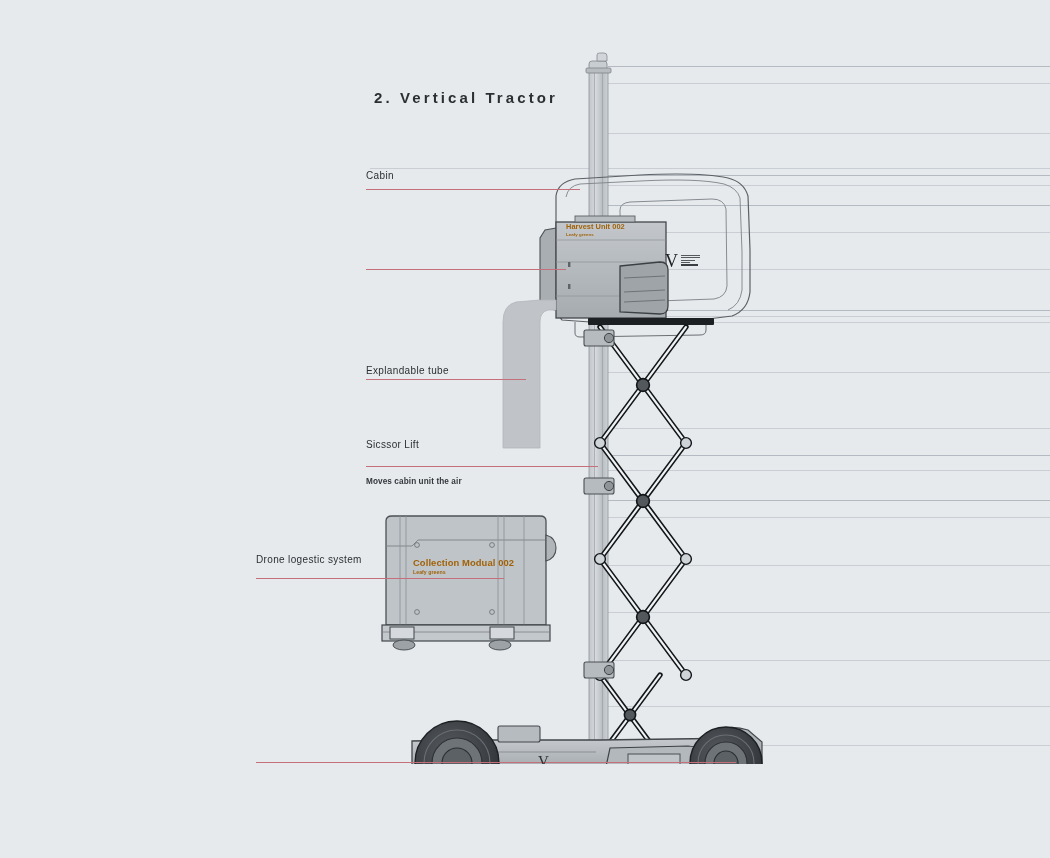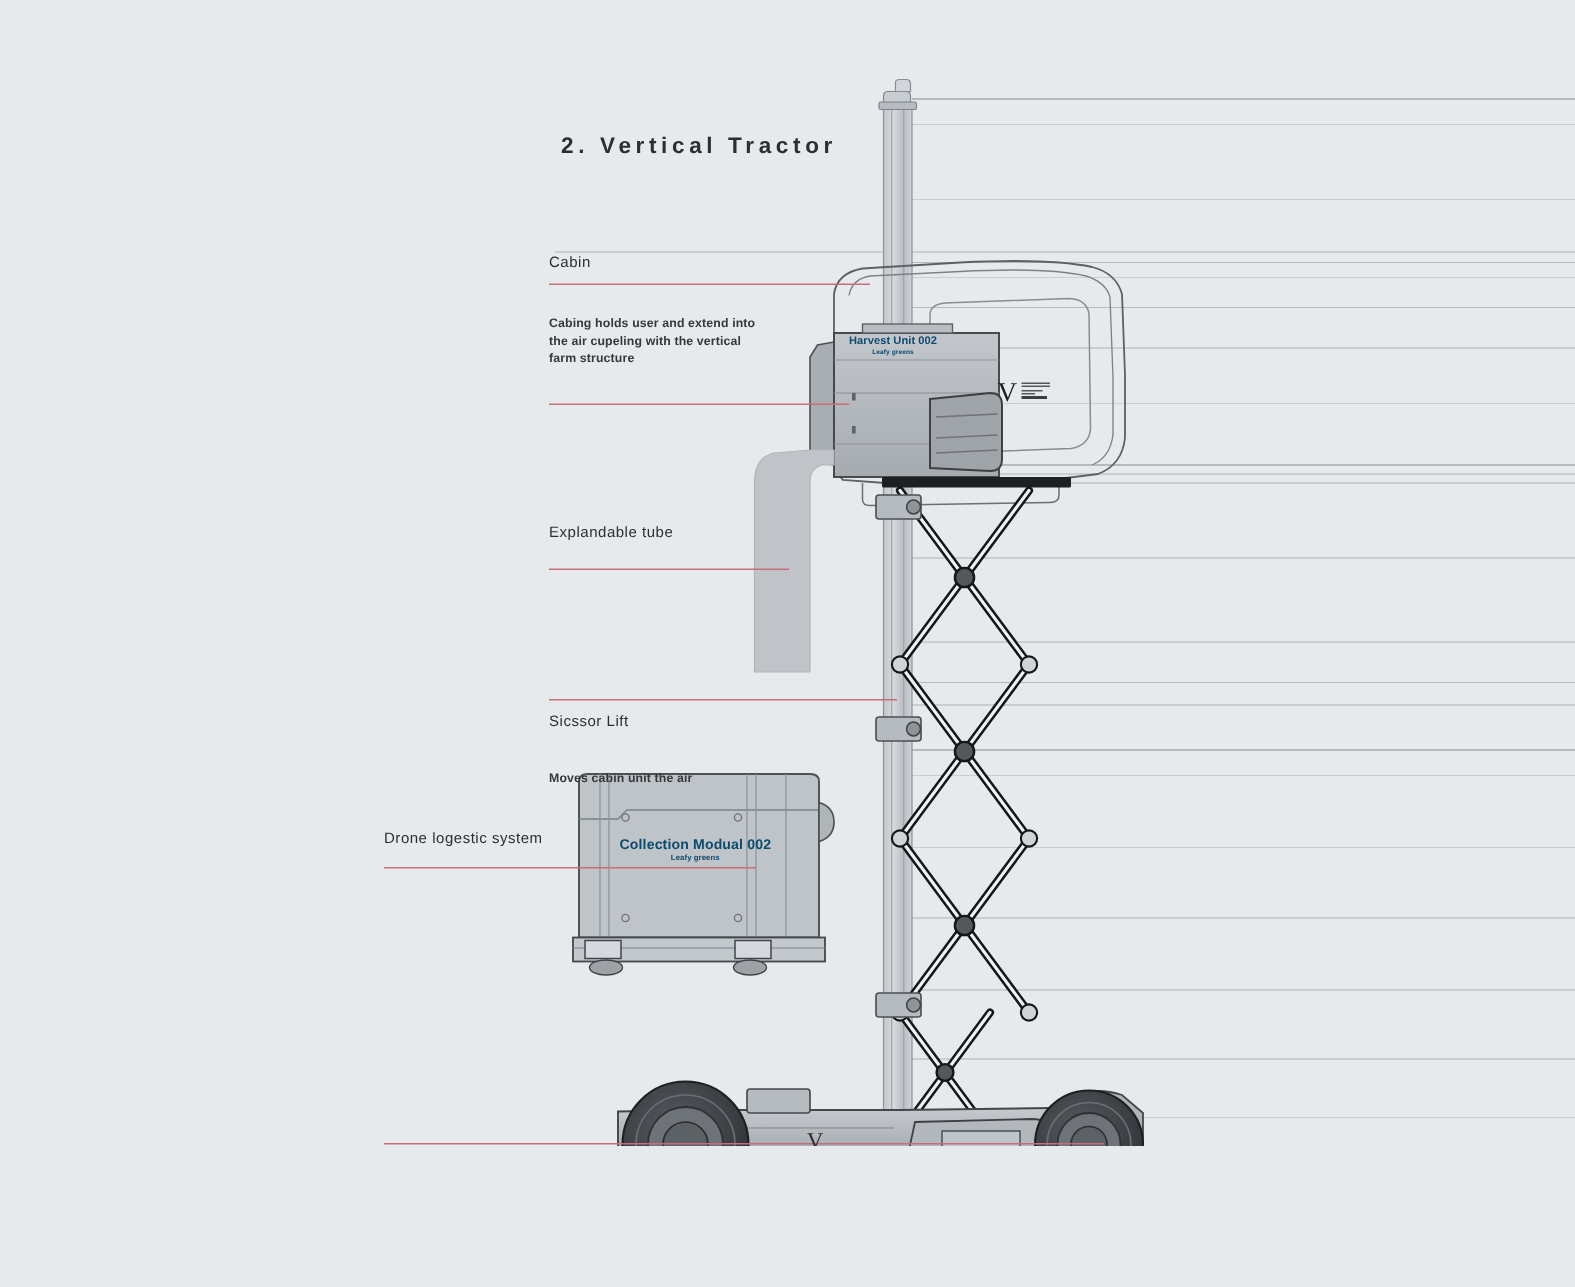--- a/index.html
+++ b/index.html
@@ -63,23 +63,22 @@
   
   .leader {
     position: absolute;
     height: 1px;
     background: #c4707a;
   }
 
   
   .unit-label {
     position: absolute;
-    color: #0c4a6e;
+    color: #a16207;
     white-space: nowrap;
-    text-align: center;
   }
   .unit-label .ul-main {
     display: block;
     font-size: 7.4px;
     font-weight: 700;
     letter-spacing: .05px;
   }
   .unit-label .ul-sub {
     display: block;
     font-size: 4.4px;
@@ -397,31 +396,28 @@
 
   <div class="leader" style="left:366px; top:189px; width:214px;"></div>
   <div class="leader" style="left:366px; top:269px; width:200px;"></div>
   <div class="leader" style="left:366px; top:379px; width:160px;"></div>
   <div class="leader" style="left:366px; top:466px; width:232px;"></div>
   <div class="leader" style="left:256px; top:578px; width:248px;"></div>
   <div class="leader" style="left:256px; top:762px; width:480px;"></div>
 
   <div class="anno" style="left:366px; top:170px;">
     <div class="anno-title">Cabin</div>
-    <div class="anno-body" style="margin-top:29px;">Cabing holds user and extend into
-the  air cupeling with the vertical
-farm structure</div>
-  </div>
-
-
-  <div class="anno" style="left:366px; top:350px;">
+  </div>
+
+
+  <div class="anno" style="left:366px; top:365px;">
     <div class="anno-title">Explandable tube</div>
   </div>
 
-  <div class="anno" style="left:366px; top:439px;margin-top:37px;">
+  <div class="anno" style="left:366px; top:439px;">
     <div class="anno-title">Sicssor Lift</div>
     <div class="anno-body" style="margin-top:26px;">Moves cabin unit the air</div>
   </div>
 
   <div class="anno" style="left:256px; top:554px;">
     <div class="anno-title">Drone logestic system</div>
   </div>
 
 
   <div class="unit-label" style="left:566px; top:222px;">

